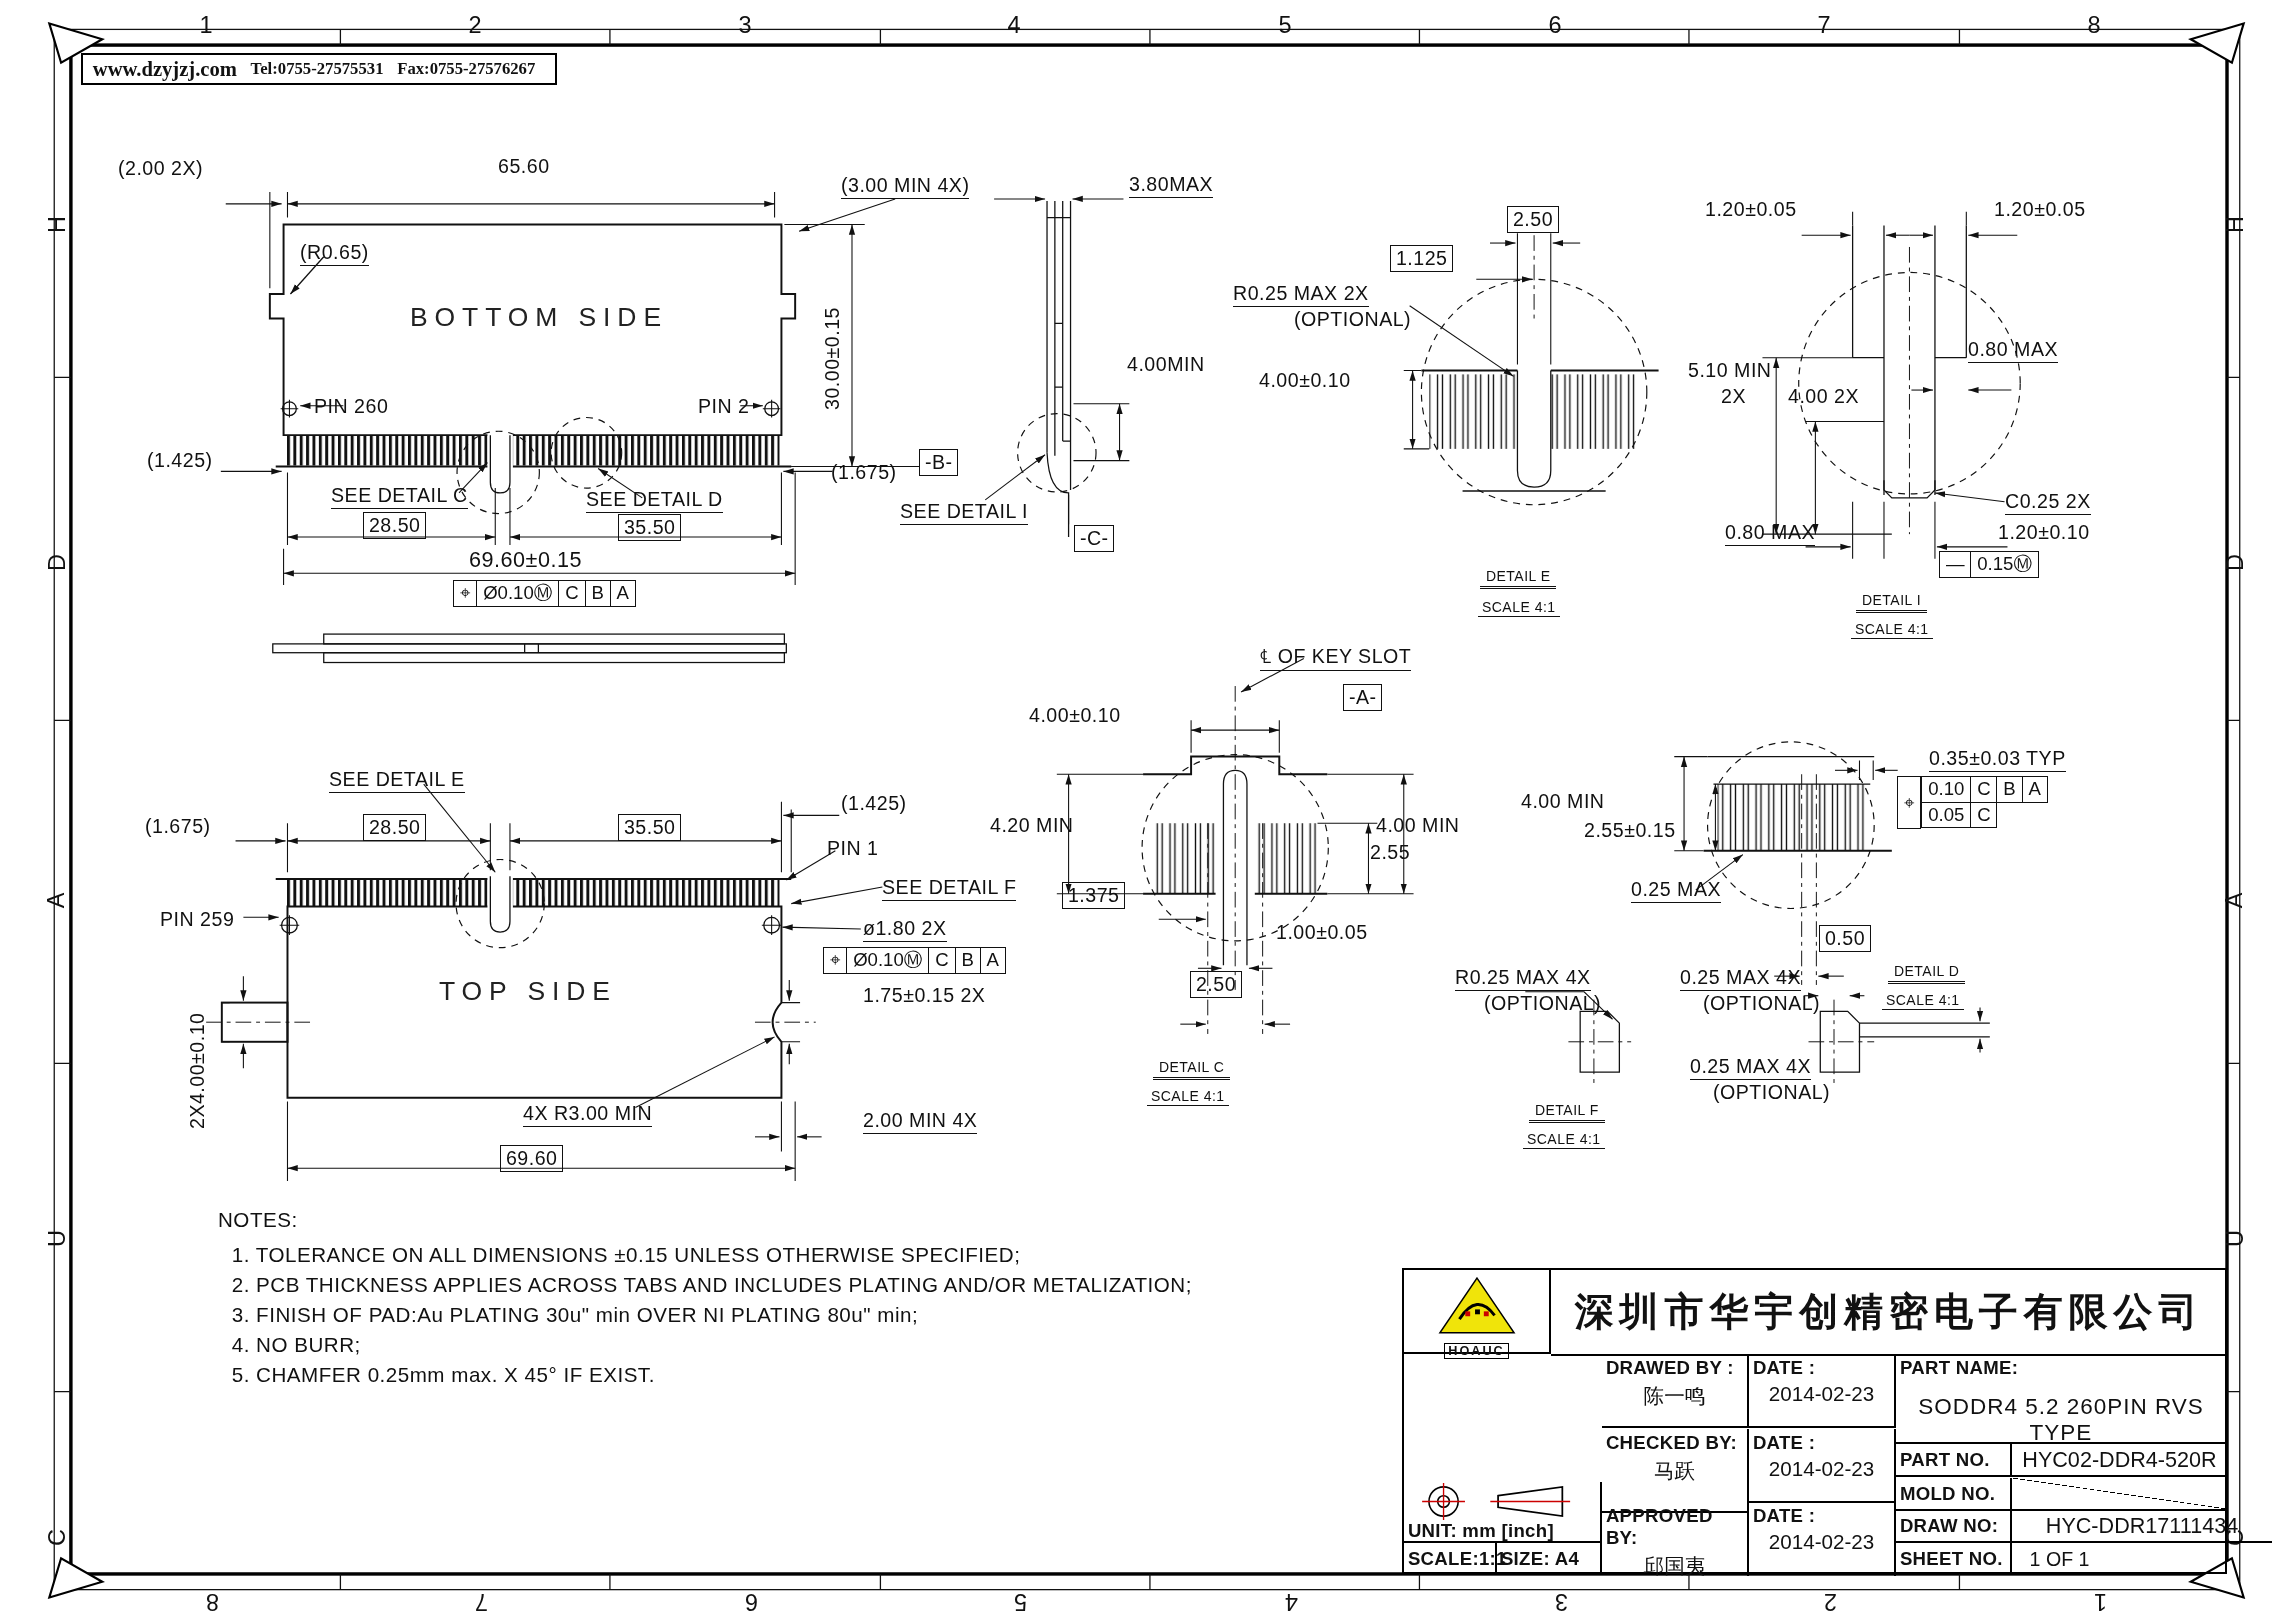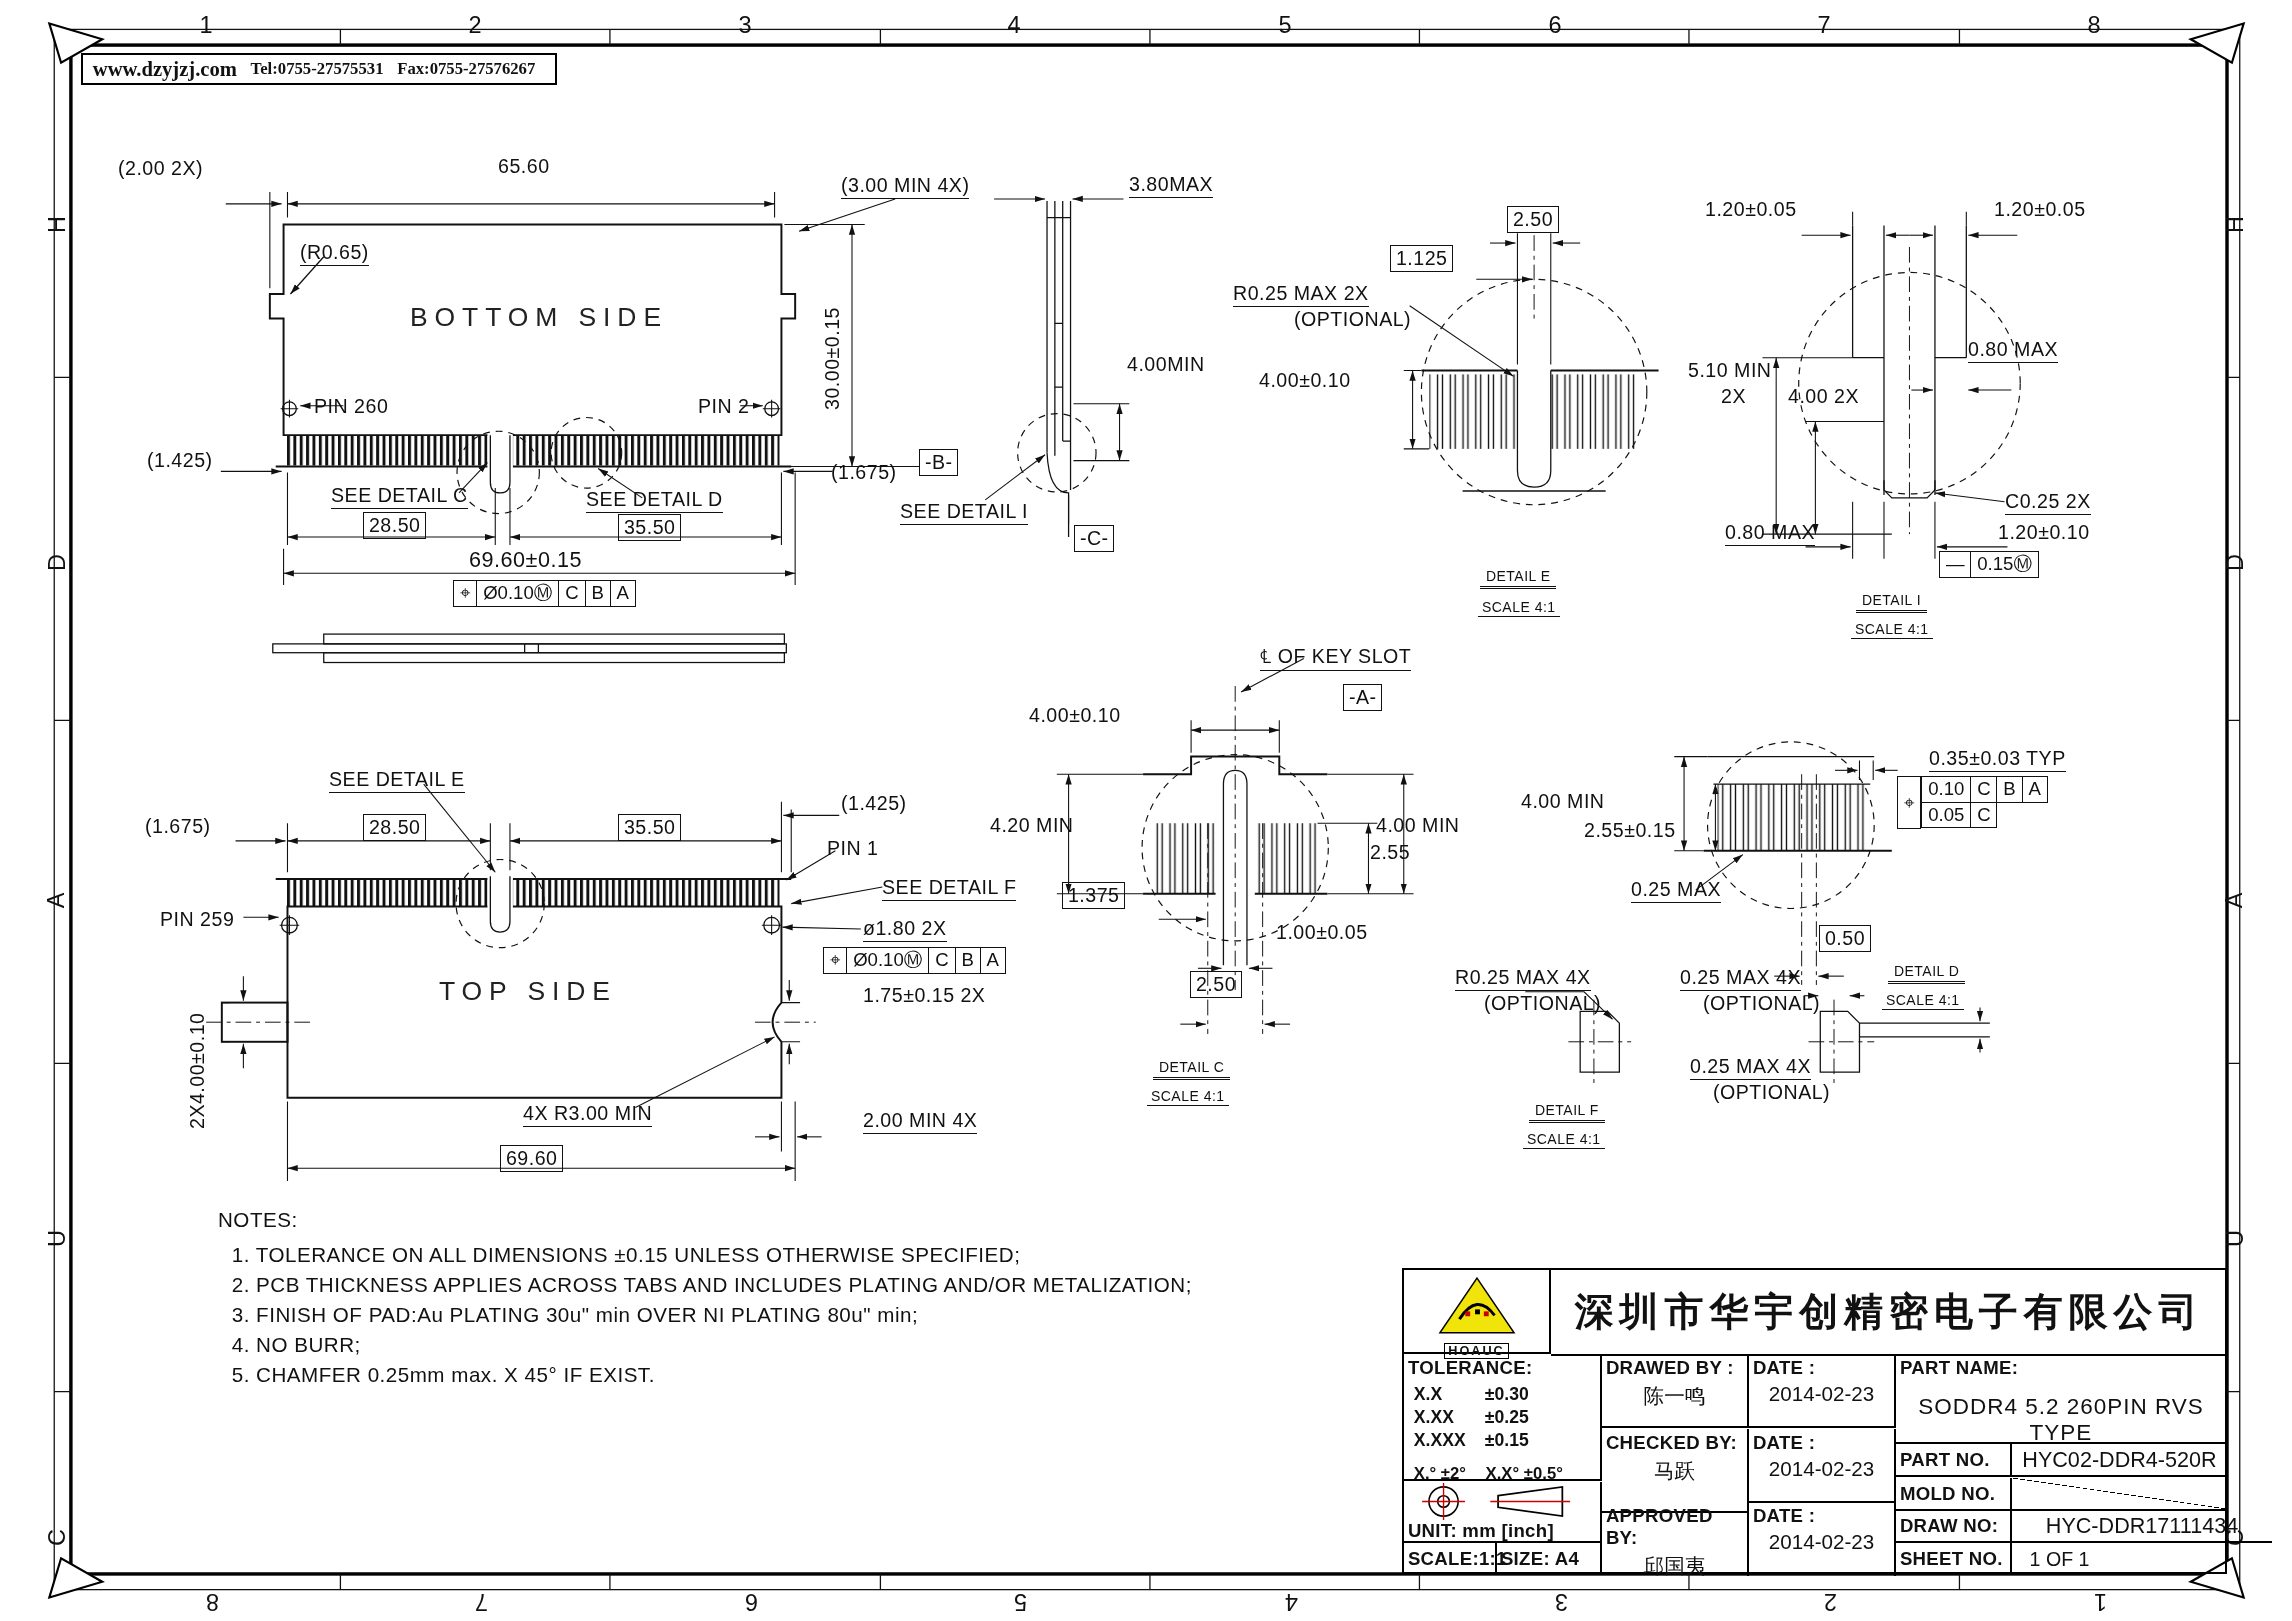--- a/index.html
+++ b/index.html
@@ -422,39 +422,20 @@
       <polygon points="42,4 80,60 4,60" fill="#f0e40a" stroke="#000" stroke-width="1.5"></polygon>
       <path d="M24,46 Q42,18 60,42" stroke="#000" stroke-width="3" fill="none"></path>
       <rect x="30" y="38" width="5" height="5" fill="#cc0000"></rect>
       <rect x="40" y="36" width="5" height="5" fill="#000"></rect>
       <rect x="49" y="38" width="5" height="5" fill="#cc0000"></rect>
     </svg>
     <div><span id="logotxt">HOAUC</span></div>
   </div>
   <div id="company" class="cjk">深圳市华宇创精密电子有限公司</div>
 
-  <div class="cell" style="left:0;top:84px;width:198px;height:127px">
-    <div class="lab">TOLERANCE:</div>
-    <div style="display:flex;padding:2px 9.8px 0;font-weight:bold;font-size:17.6px">
-      <span style="width:71px">X.X</span>
-      <span>±0.30</span>
-    </div>
-    <div style="display:flex;padding:2px 9.8px 0;font-weight:bold;font-size:17.6px">
-      <span style="width:71px">X.XX</span>
-      <span>±0.25</span>
-    </div>
-    <div style="display:flex;padding:2px 9.8px 0;font-weight:bold;font-size:17.6px">
-      <span style="width:71px">X.XXX</span>
-      <span>±0.15</span>
-    </div>
-    <div style="display:flex;gap:19.6px;padding:13.7px 9.8px 0;font-weight:bold;font-size:16.7px">
-      <span>X.°  ±2°</span>
-      <span>X.X°  ±0.5°</span>
-    </div>
-  </div>
   <div class="cell" style="left:0;top:212px;width:198px;height:61px">
     <svg width="186" height="37" style="display:block;margin:1px 0 0 3.9px" viewBox="0 0 190 38">
       <circle cx="36" cy="19" r="15" fill="none" stroke="#000" stroke-width="1.6"></circle>
       <circle cx="36" cy="19" r="6" fill="none" stroke="#000" stroke-width="1.6"></circle>
       <path d="M14,19 H58" stroke="#cc0000" stroke-width="1.4"></path>
       <path d="M36,-2 V40" stroke="#cc0000" stroke-width="1.4"></path>
       <polygon points="92,13 158,4 158,34 92,25" fill="none" stroke="#000" stroke-width="1.8"></polygon>
       <path d="M84,19 H166" stroke="#cc0000" stroke-width="1.4"></path>
     </svg>
     <div class="lab" style="padding-top:0">UNIT:  mm  [inch]</div>

